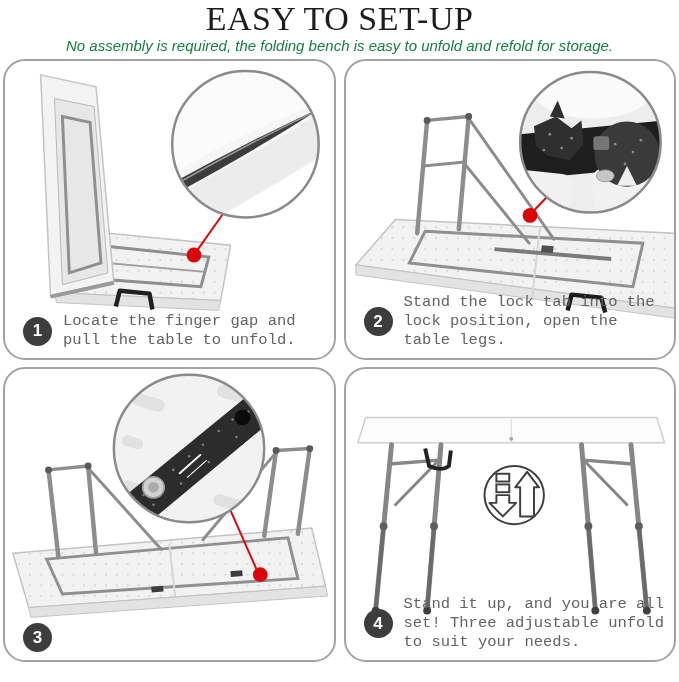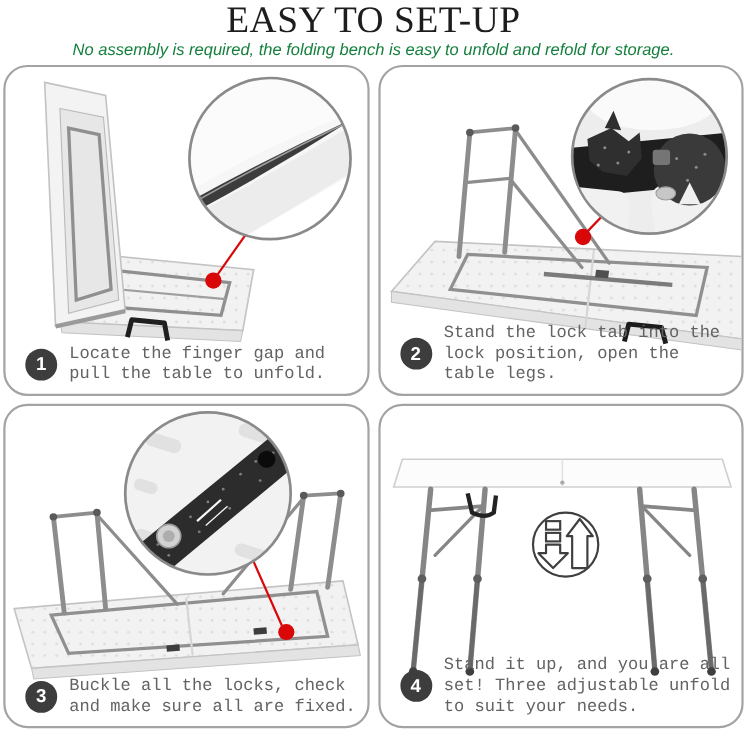--- a/index.html
+++ b/index.html
@@ -234,21 +234,20 @@
             <path d="M176,108 L198,88" stroke="#fafafa" stroke-width="2" fill="none"></path>
             <path d="M184,112 L204,94" stroke="#fafafa" stroke-width="1.2" fill="none"></path>
           </g>
           <circle cx="186" cy="82" r="76" fill="none" stroke="#8a8a8a" stroke-width="2.5"></circle>
         </g>
       </svg>
       <div class="caption">
         <div class="badge">
             <span>3</span>
           </div>
-        <p class="cap">Buckle all the locks, check and make sure all are fixed.</p>
       </div>
     </section>
 
     <section class="panel">
       <svg class="illus" viewBox="0 0 332 300" preserveAspectRatio="none">
         <g>
           <polygon points="20,50 314,50 322,76 12,76" fill="#fcfcfc" stroke="#cfcfcf" stroke-width="1.5"></polygon>
           <line x1="167" y1="50" x2="167" y2="76" stroke="#e2e2e2" stroke-width="1.5"></line>
           <circle cx="167" cy="72" r="2" fill="#a8a8a8"></circle>
           <g stroke="#868686" stroke-linecap="round">

